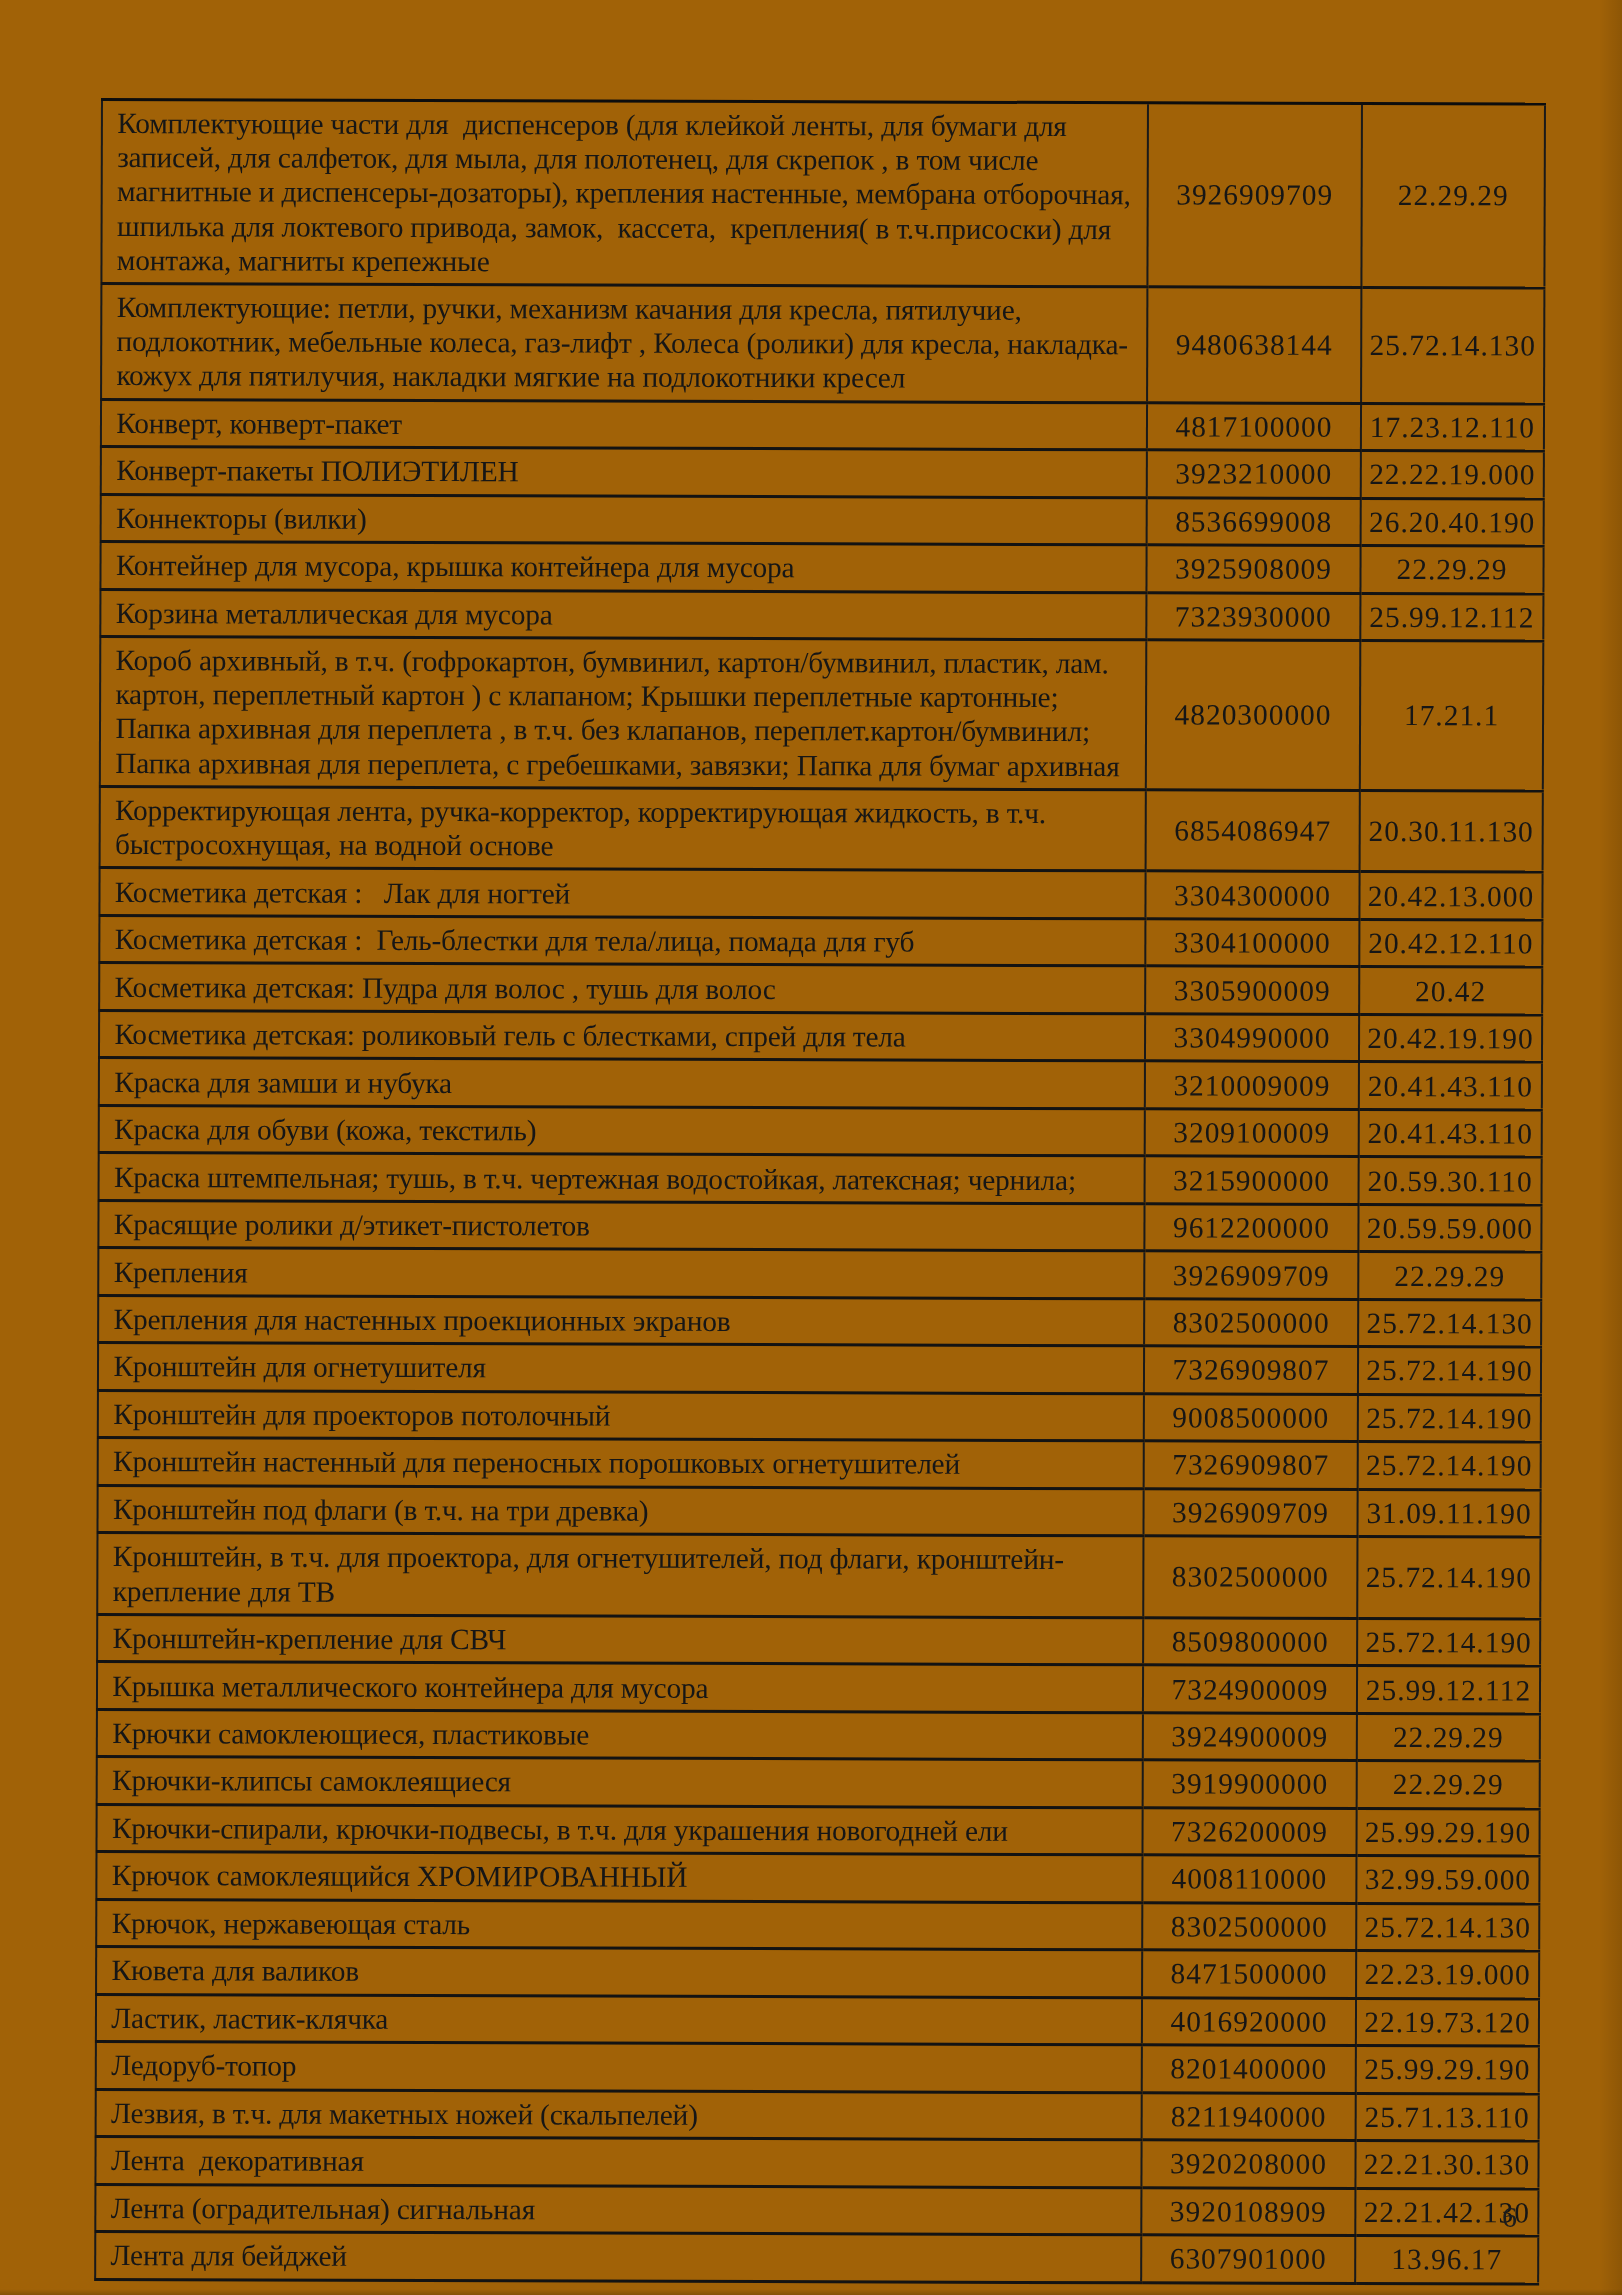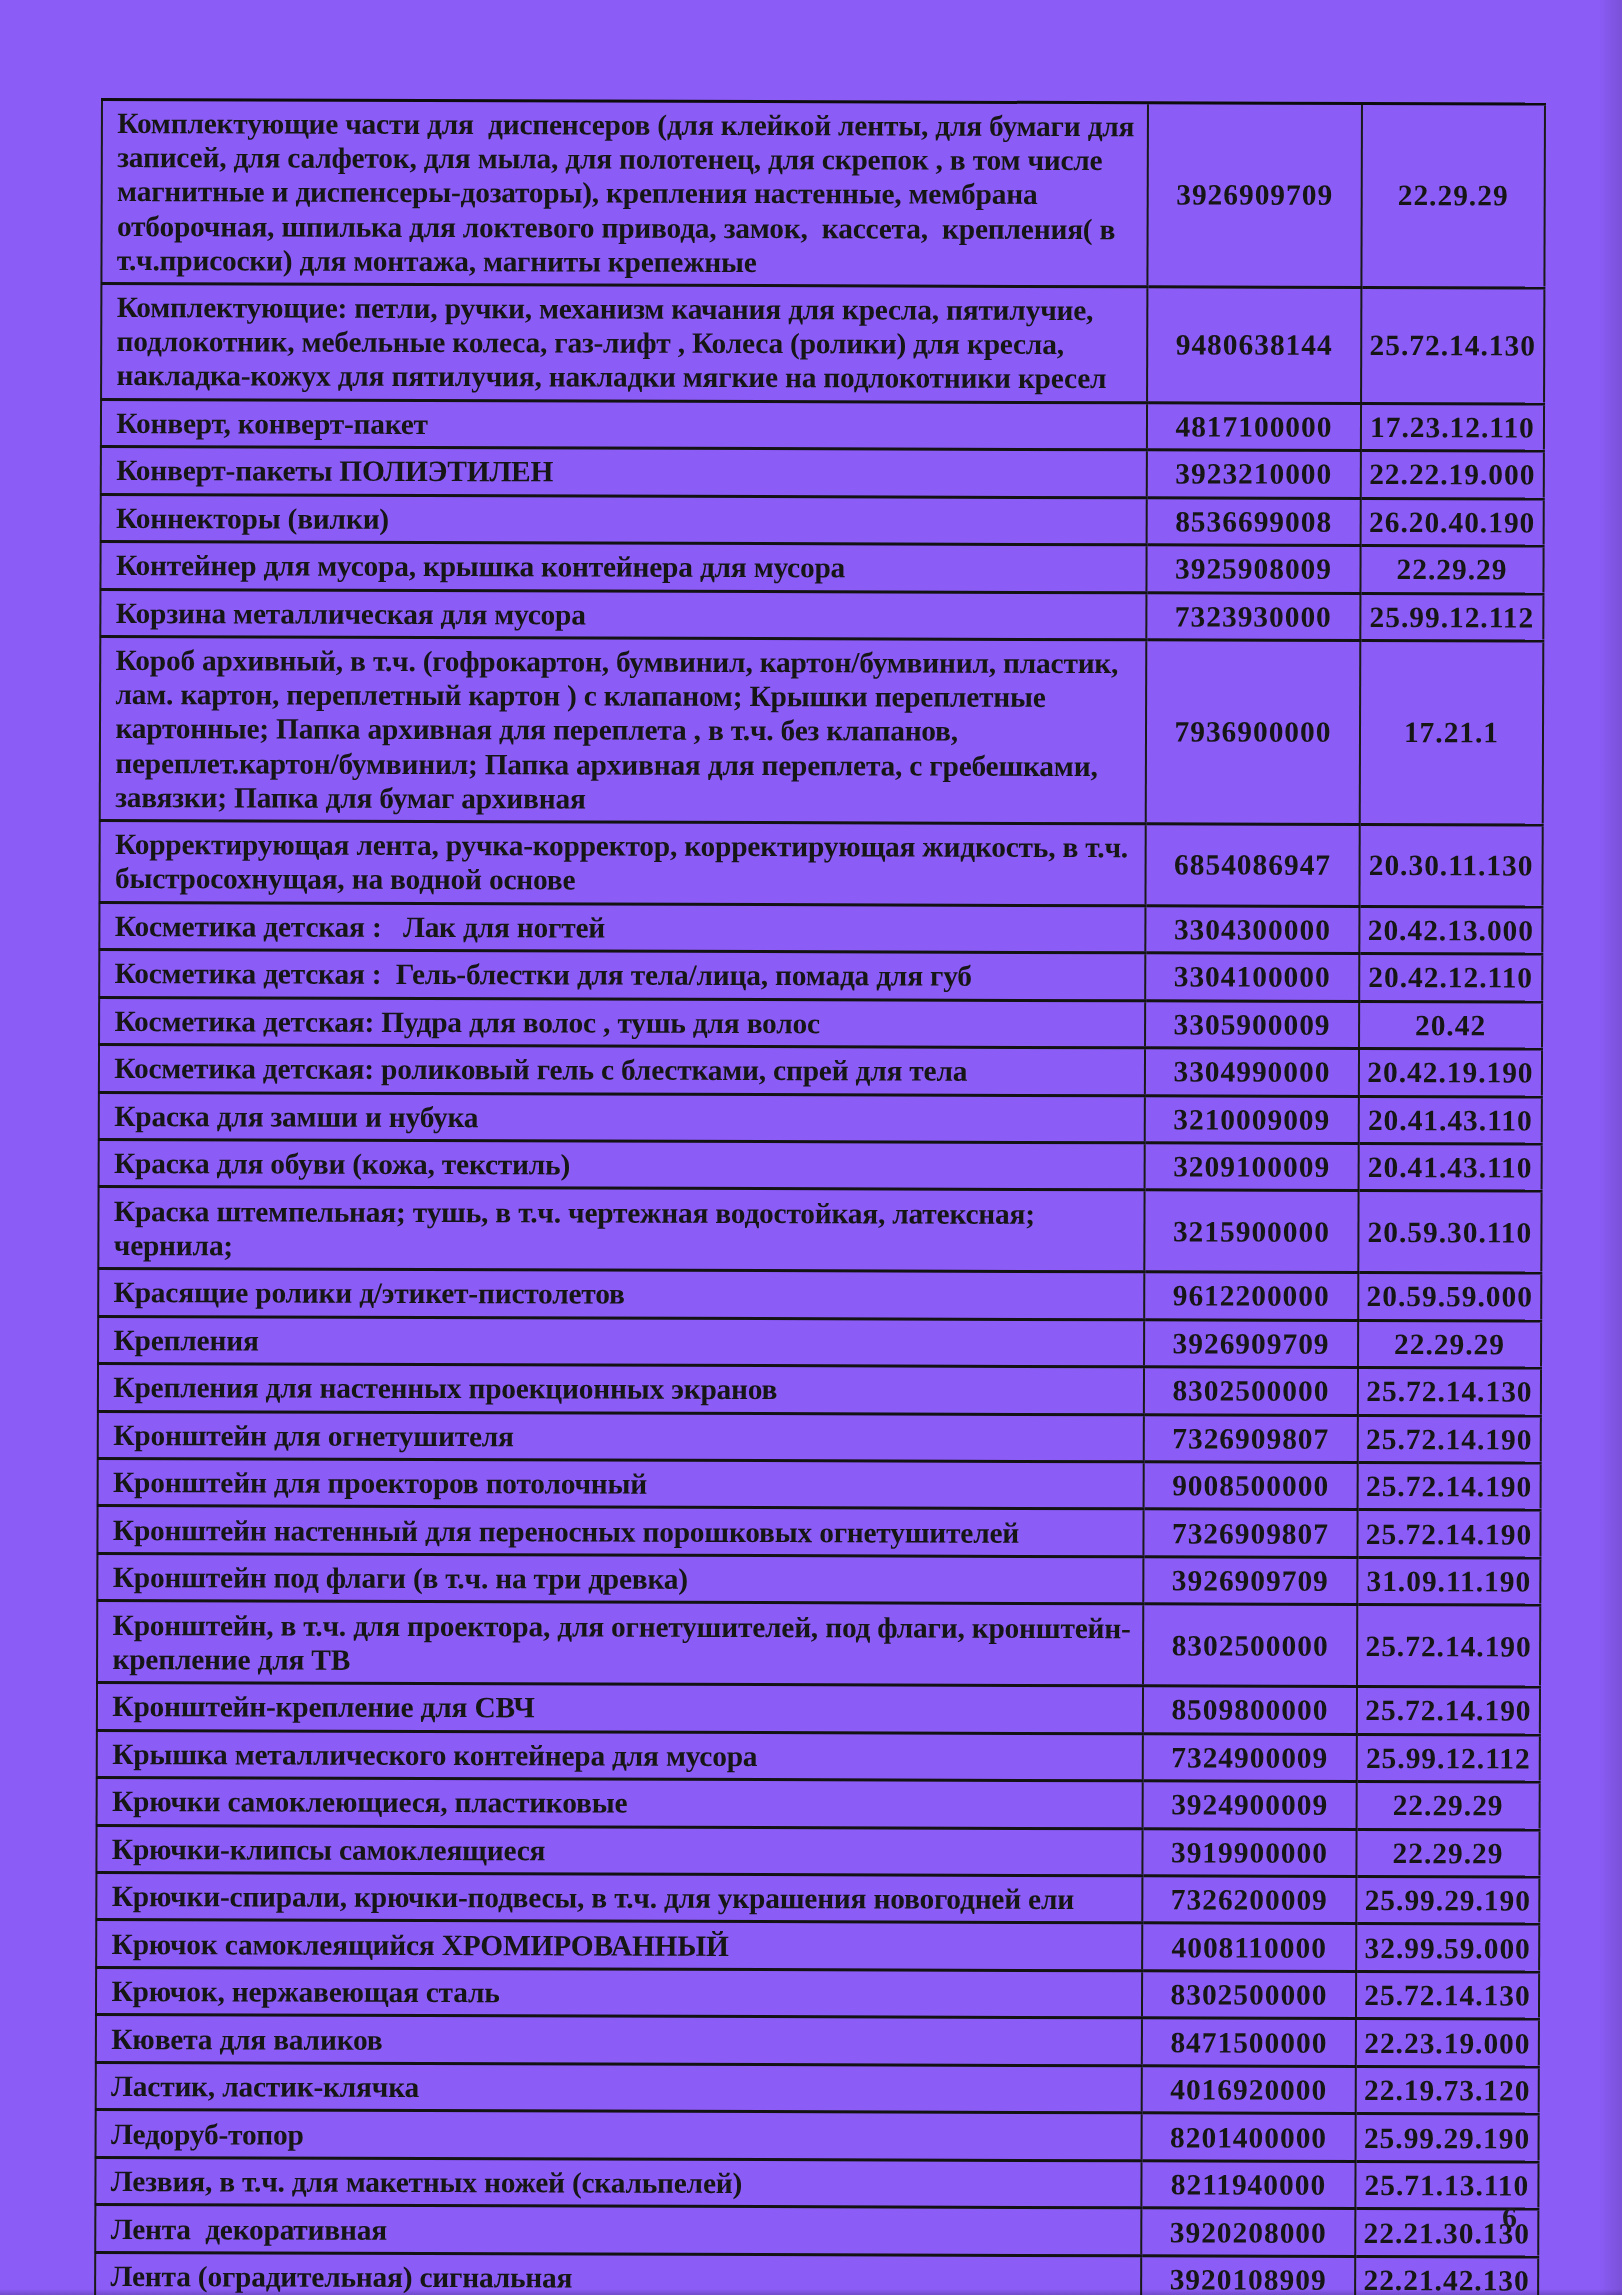--- a/index.html
+++ b/index.html
@@ -11,22 +11,21 @@
     height: 2295px;
     background: #ffffff;
     position: relative;
     overflow: hidden;
     font-family: "Liberation Serif", "DejaVu Serif", serif;
     color: #161616;
   }
   .page {
     position: absolute;
     inset: 0;
-    background: #8b5cf6;
-    font-weight: bold;
+    background: #a16207;
   }
   
   .scan-edge-right {
     position: absolute;
     top: 0;
     right: 0;
     width: 23.6px;
     height: 100%;
     background: linear-gradient(to right, rgba(0,0,0,0), rgba(0,0,0,0.13));
   }
@@ -124,21 +123,21 @@
     <td class="cell-code">3925908009</td>
     <td class="cell-okpd">22.29.29</td>
   </tr>
         <tr>
     <td class="cell-desc">Корзина металлическая для мусора</td>
     <td class="cell-code">7323930000</td>
     <td class="cell-okpd">25.99.12.112</td>
   </tr>
         <tr>
     <td class="cell-desc">Короб архивный, в т.ч. (гофрокартон, бумвинил, картон/бумвинил, пластик, лам. картон, переплетный картон ) с клапаном; Крышки переплетные картонные; Папка архивная для переплета , в т.ч. без клапанов, переплет.картон/бумвинил; Папка архивная для переплета, с гребешками, завязки; Папка для бумаг архивная</td>
-    <td class="cell-code">7936900000</td>
+    <td class="cell-code">4820300000</td>
     <td class="cell-okpd">17.21.1</td>
   </tr>
         <tr>
     <td class="cell-desc">Корректирующая лента, ручка-корректор, корректирующая жидкость, в т.ч. быстросохнущая, на водной основе</td>
     <td class="cell-code">6854086947</td>
     <td class="cell-okpd">20.30.11.130</td>
   </tr>
         <tr>
     <td class="cell-desc">Косметика детская :   Лак для ногтей</td>
     <td class="cell-code">3304300000</td>

